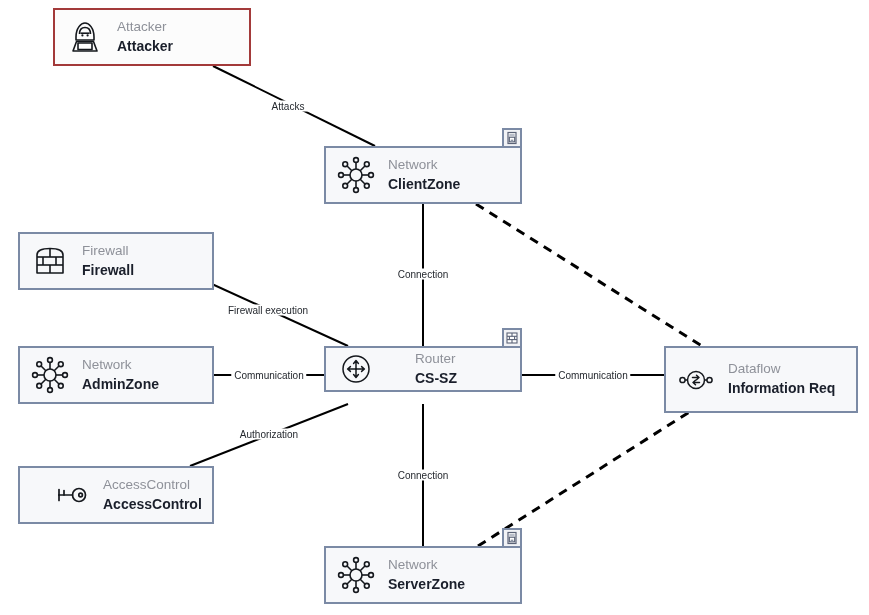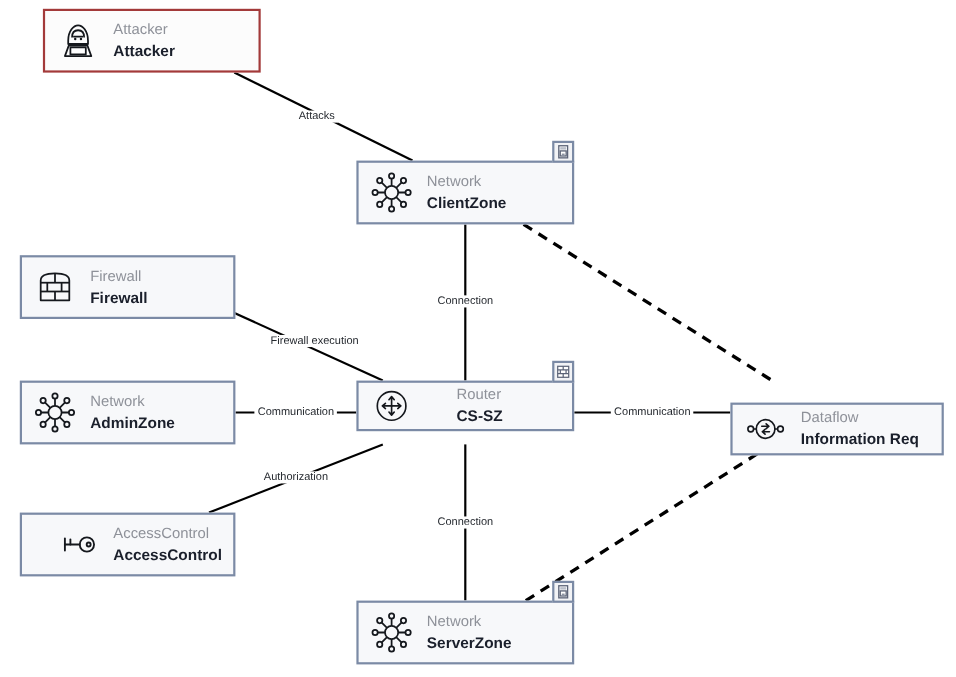--- a/index.html
+++ b/index.html
@@ -100,21 +100,21 @@
       <line x1="190" y1="274" x2="348" y2="346" stroke="#000000" stroke-width="2"></line>
       <line x1="423" y1="204" x2="423" y2="346" stroke="#000000" stroke-width="2"></line>
       <line x1="214" y1="375" x2="324" y2="375" stroke="#000000" stroke-width="2"></line>
       <line x1="522" y1="375" x2="664" y2="375" stroke="#000000" stroke-width="2"></line>
       <line x1="190" y1="466" x2="348" y2="404" stroke="#000000" stroke-width="2"></line>
       <line x1="423" y1="404" x2="423" y2="546" stroke="#000000" stroke-width="2"></line>
       <line x1="478" y1="546" x2="702" y2="404" stroke="#000000" stroke-width="3" stroke-dasharray="9,7"></line>
     </svg>
 
   <div id="node-layer">
-      <div class="node attacker" style="left: 39px; top: 8px; width: 198px; height: 58px;">
+      <div class="node attacker" style="left: 53px; top: 8px; width: 198px; height: 58px;">
         <div class="node-icon">
           <svg width="40" height="40" viewBox="0 0 40 40">
             <use href="#icon-attacker-hoodie-laptop-icon"></use>
           </svg>
         </div>
         <div class="node-text">
           <div class="node-type">Attacker</div>
           <div class="node-name">Attacker</div>
         </div>
       </div>
@@ -165,21 +165,21 @@
         <div class="node-text">
           <div class="node-type">Router</div>
           <div class="node-name">CS-SZ</div>
         </div>
         <div class="badge">
           <svg width="16" height="16" viewBox="0 0 16 16">
             <use href="#icon-firewall-brickwall-badge-icon"></use>
           </svg>
         </div>
       </div>
-      <div class="node" style="left: 664px; top: 366px; width: 194px; height: 48px; align-items: center;">
+      <div class="node" style="left: 664px; top: 346px; width: 194px; height: 67px; align-items: center;">
         <div class="node-icon">
           <svg width="40" height="40" viewBox="0 0 40 40">
             <use href="#icon-dataflow-exchange-icon"></use>
           </svg>
         </div>
         <div class="node-text">
           <div class="node-type">Dataflow</div>
           <div class="node-name">Information Req</div>
         </div>
       </div>
@@ -206,21 +206,21 @@
         </div>
         <div class="badge">
           <svg width="16" height="16" viewBox="0 0 16 16">
             <use href="#icon-storage-device-icon"></use>
           </svg>
         </div>
       </div>
     </div>
   <div id="label-layer">
       <div class="edge-label" style="left: 288px; top: 106px;">Attacks</div>
-      <div class="edge-label" style="left: 268px; top: 310px; margin-left: 18px;">Firewall execution</div>
+      <div class="edge-label" style="left: 268px; top: 310px;">Firewall execution</div>
       <div class="edge-label" style="left: 423px; top: 274px;">Connection</div>
       <div class="edge-label" style="left: 269px; top: 375px;">Communication</div>
       <div class="edge-label" style="left: 593px; top: 375px;">Communication</div>
       <div class="edge-label" style="left: 269px; top: 434px;">Authorization</div>
       <div class="edge-label" style="left: 423px; top: 475px;">Connection</div>
     </div>
 
 </div>
 
 <svg width="0" height="0" style="position:absolute" aria-hidden="true">

